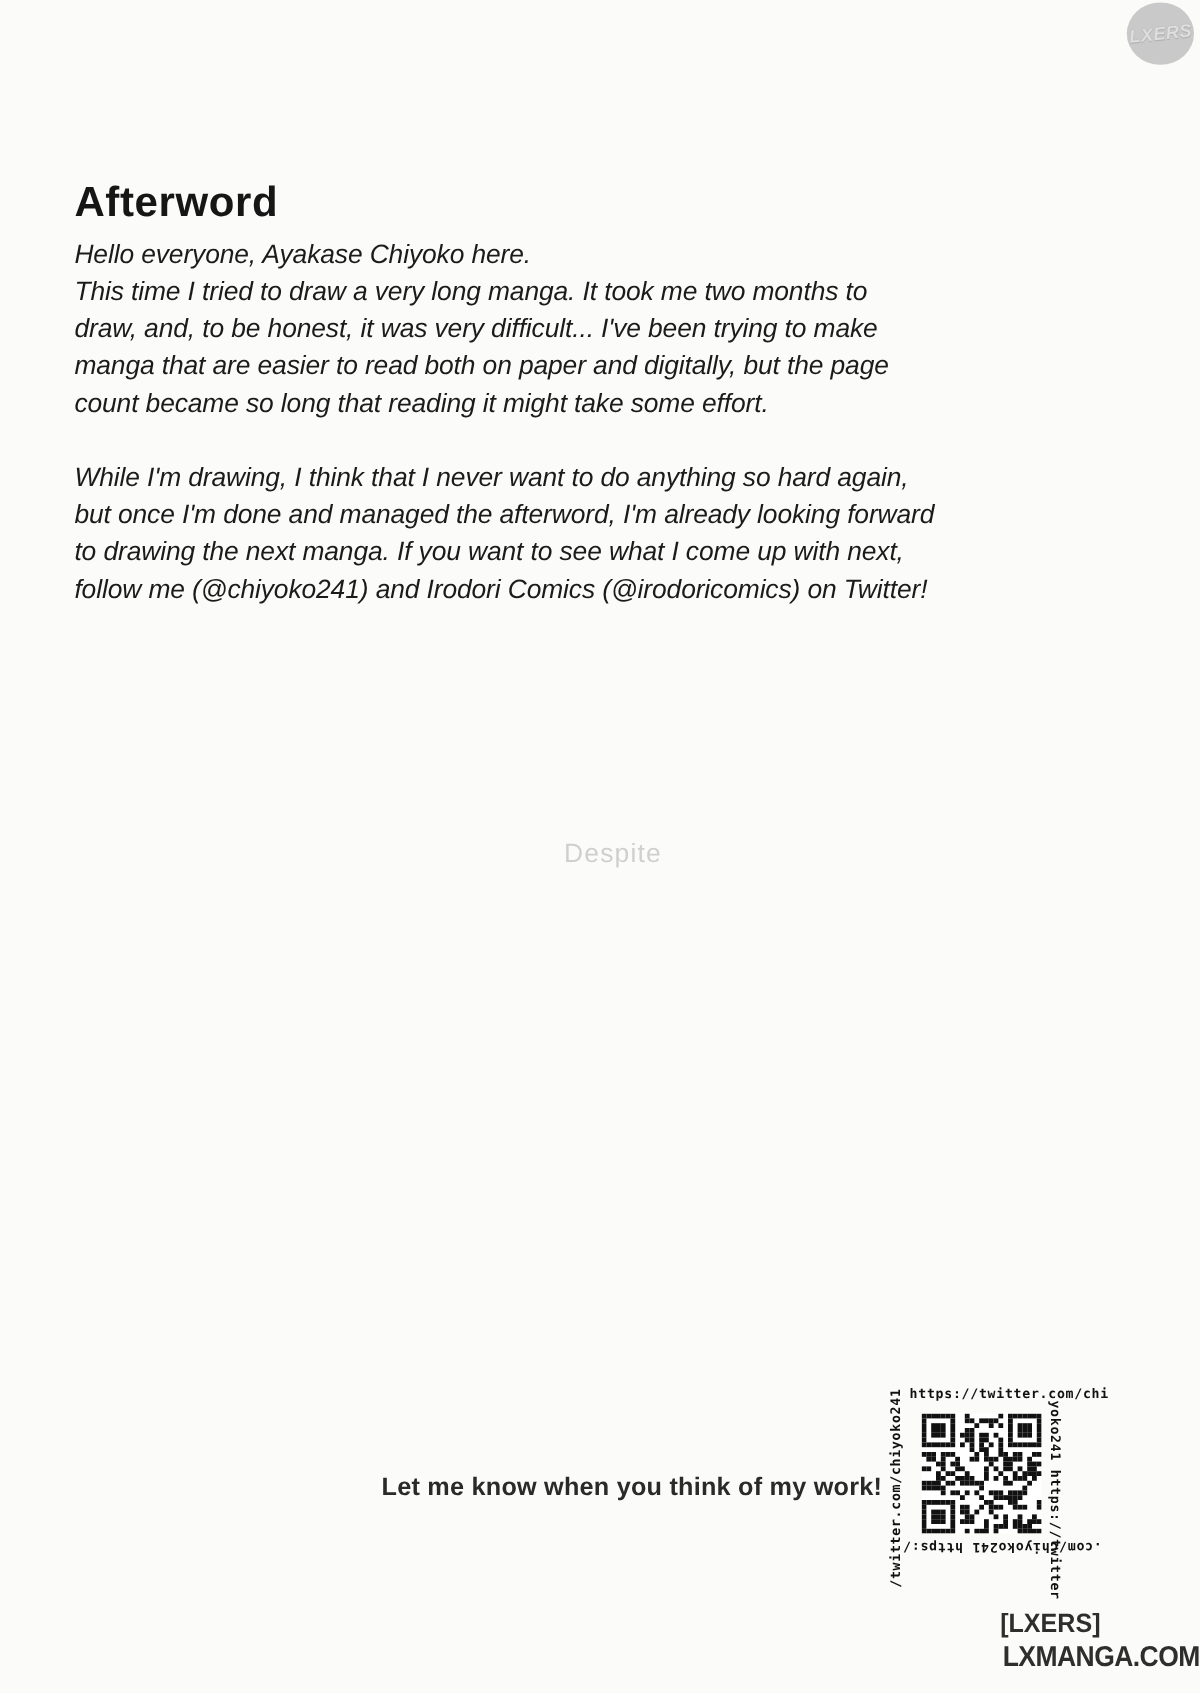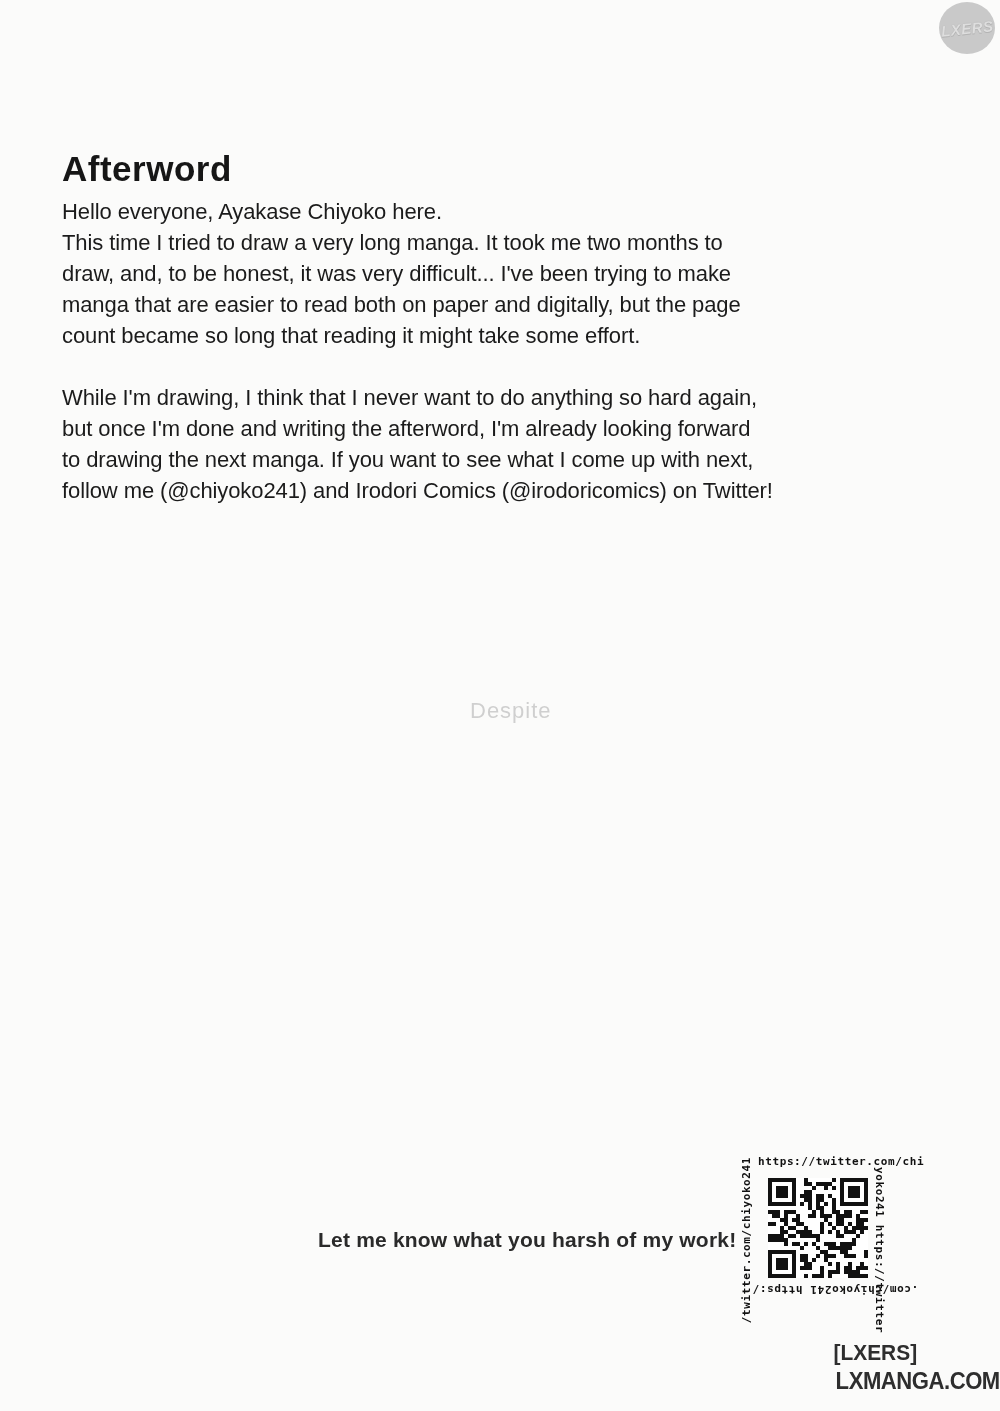--- a/index.html
+++ b/index.html
@@ -21,21 +21,21 @@
     font-size:15px;font-weight:bold;font-style:italic;
     color:#dedede;letter-spacing:.5px;
     text-shadow:0 0 1px #aaaaaa, 0 1px 0 #b5b5b5;
     transform:rotate(-6deg);
   }
   .page-title{
     position:absolute;left:62px;top:126px;
     font-size:35px;font-weight:bold;letter-spacing:.5px;color:#161616;text-align:center;
   }
   .body-text{
-    position:absolute;left:62px;top:196px;width:850px;z-index:1;
+    position:absolute;left:62px;top:196px;width:850px;z-index:1;font-style:italic;
   }
   .body-text p{
     margin:0 0 31px 0;
     font-size:22px;line-height:31px;letter-spacing:-0.1px;
     white-space:pre-line;color:#1b1b1b;
   }
   
   .smudge{
     position:absolute;left:470px;top:698px;z-index:0;
     font-size:22px;color:#b9b9b9;opacity:.65;filter:blur(.6px);
@@ -77,26 +77,26 @@
 
 <div class="smudge">Despite</div>
 
 <div class="body-text">
   <p>Hello everyone, Ayakase Chiyoko here.
 This time I tried to draw a very long manga. It took me two months to
 draw, and, to be honest, it was very difficult... I've been trying to make
 manga that are easier to read both on paper and digitally, but the page
 count became so long that reading it might take some effort.</p>
   <p>While I'm drawing, I think that I never want to do anything so hard again,
-but once I'm done and writing the afterword, I'm already looking forward
+but once I'm done and managed the afterword, I'm already looking forward
 to drawing the next manga. If you want to see what I come up with next,
 follow me (@chiyoko241) and Irodori Comics (@irodoricomics) on Twitter!</p>
 </div>
 
-<div class="cta">Let me know what you harsh of my work!</div>
+<div class="cta">Let me know when you think of my work!</div>
 
 <div class="qr-wrap">
   <div class="qr-url top">https://twitter.com/chi</div>
   <div class="qr-url right">yoko241 https://twitter</div>
   <div class="qr-url bottom">.com/chiyoko241 https:/</div>
   <div class="qr-url left">/twitter.com/chiyoko241</div>
   <svg class="qr-code" id="qr" viewBox="0 0 25 25">
       <rect x="0" y="0" width="1" height="1" fill="#111111"></rect>
       <rect x="1" y="0" width="1" height="1" fill="#111111"></rect>
       <rect x="2" y="0" width="1" height="1" fill="#111111"></rect>

